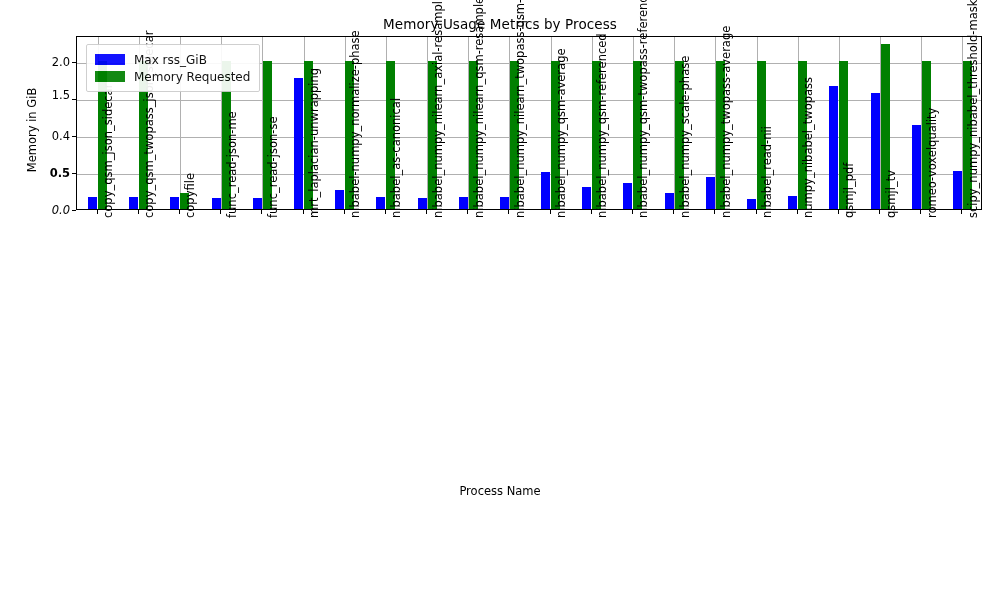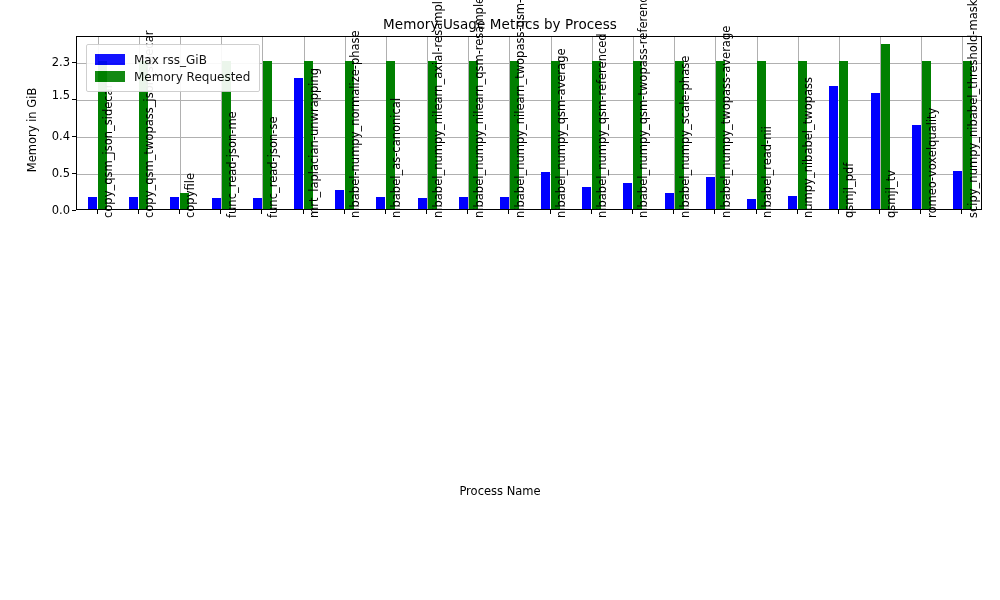--- a/index.html
+++ b/index.html
@@ -167,25 +167,25 @@
 </head>
 <body>
 
 <div id="figure">
 
   <div id="chart-title">Memory Usage Metrics by Process</div>
 
   <div id="ylabel">Memory in GiB</div>
 
   <div id="ytick-labels">
-      <div class="ytick-label" style="top: 174px;">0.0</div>
-      <div class="ytick-label" style="top: 136.979px;">0.5</div>
+      <div class="ytick-label" style="top: 174px; font-style: italic;">0.0</div>
+      <div class="ytick-label" style="top: 136.979px; font-weight: bold;">0.5</div>
       <div class="ytick-label" style="top: 99.9574px;">0.4</div>
       <div class="ytick-label" style="top: 59px;">1.5</div>
-      <div class="ytick-label" style="top: 25.9149px;">2.3</div>
+      <div class="ytick-label" style="top: 25.9149px;">2.0</div>
     </div>
 
   <div id="plot-area">
     <div id="gridlines-h">
         <div class="grid-h" style="top: 136.979px;"></div>
         <div class="grid-h" style="top: 99.9574px;"></div>
         <div class="grid-h" style="top: 62.9362px;"></div>
         <div class="grid-h" style="top: 25.9149px;"></div>
       </div>
     <div id="gridlines-v">

